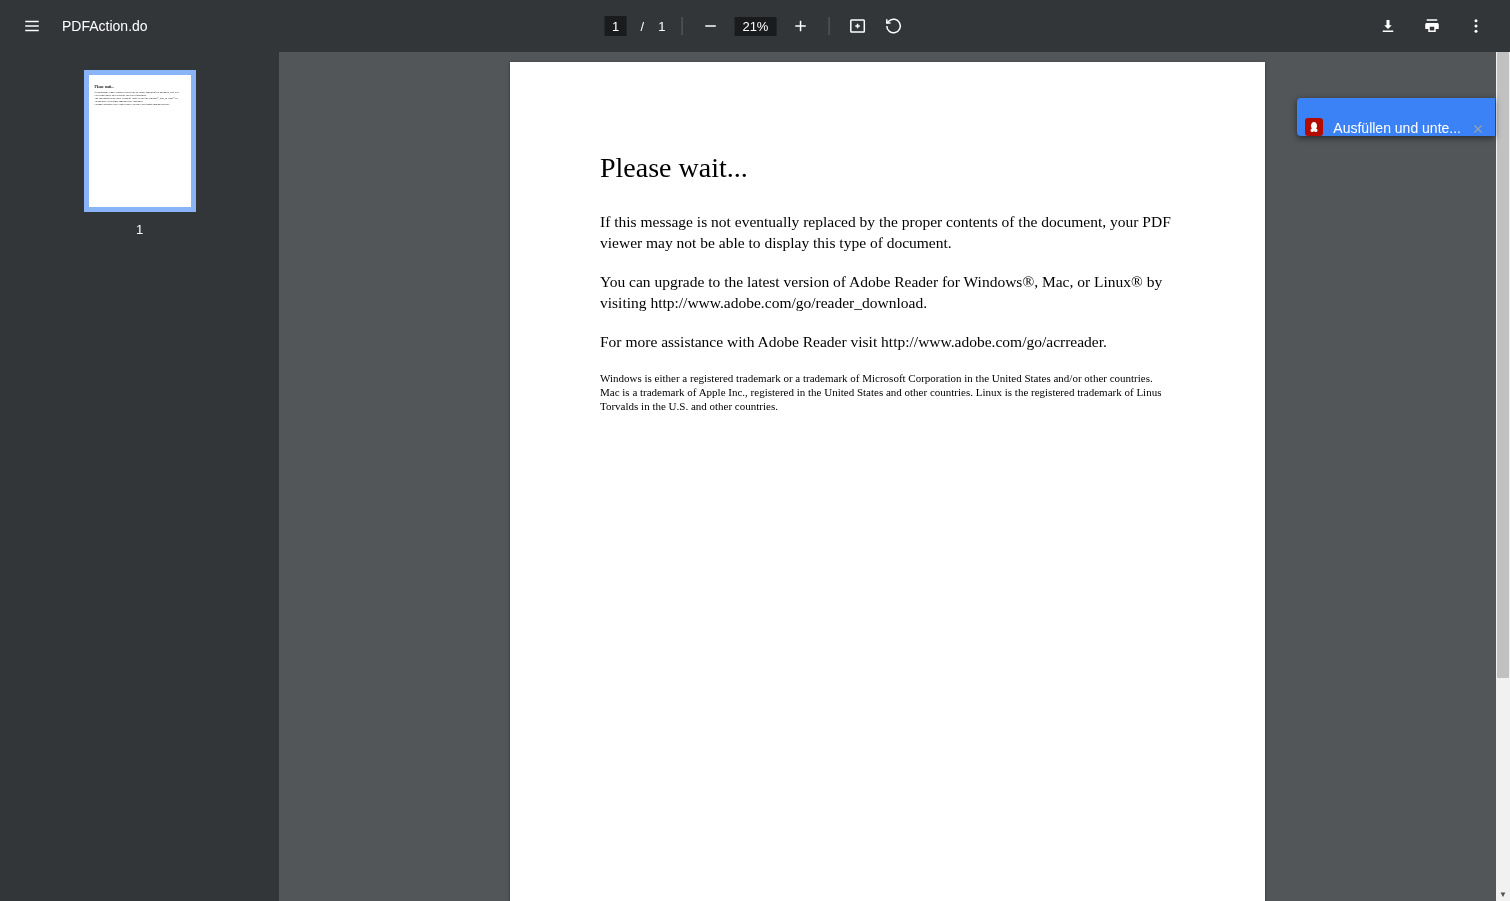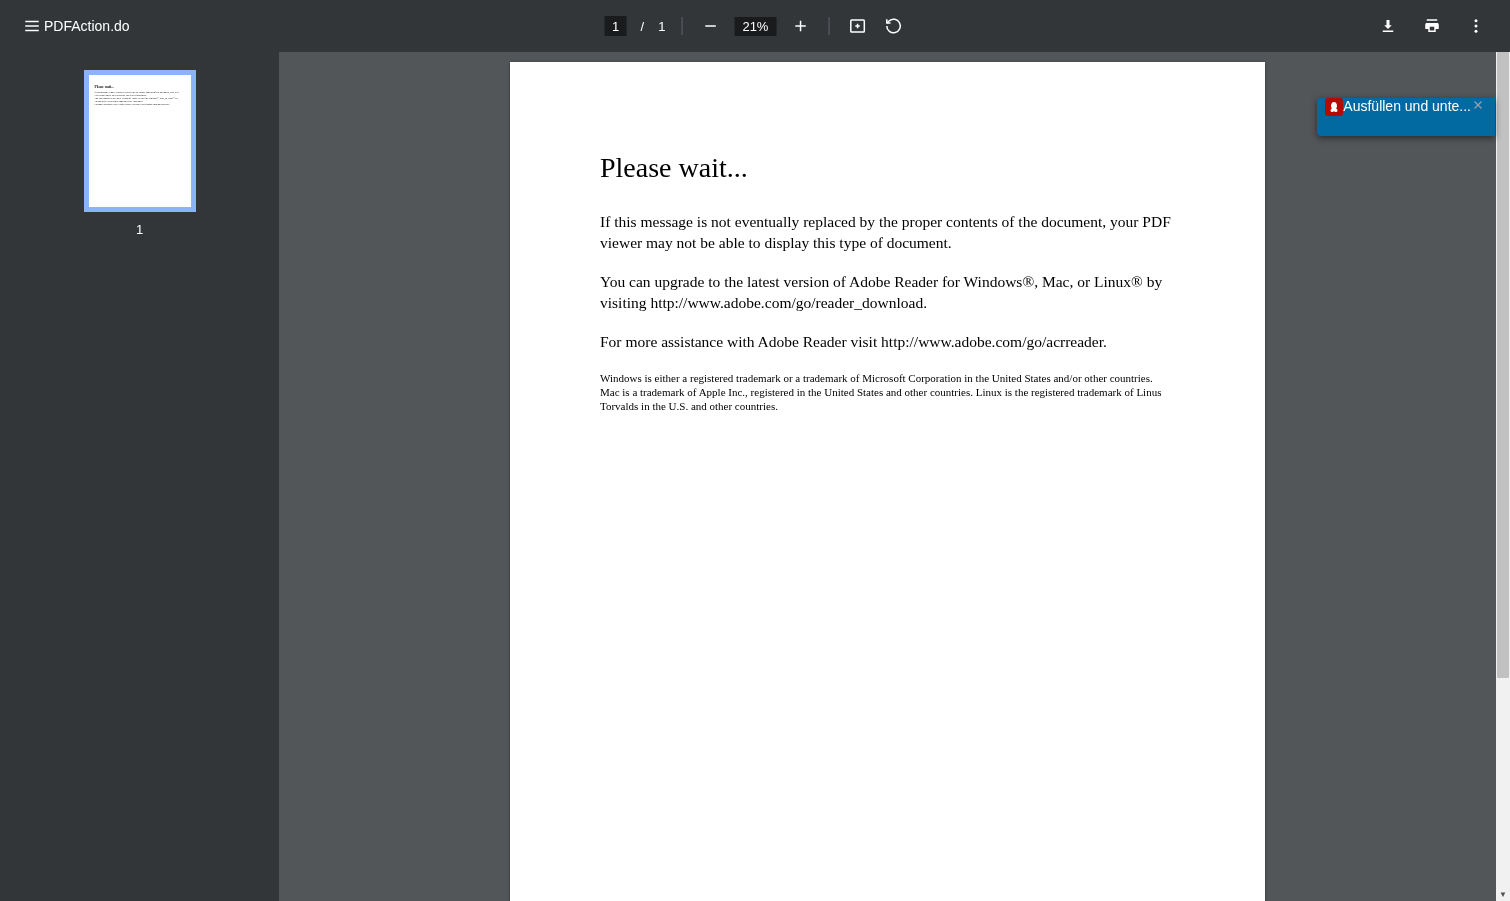--- a/index.html
+++ b/index.html
@@ -16,20 +16,21 @@
       height: 52px;
       display: flex;
       align-items: center;
       color: #fff;
       font-size: 13px;
       position: relative;
     }
     .toolbar-left {
       display: flex;
       align-items: center;
+      gap: 18px;
       padding-left: 20px;
     }
     .toolbar-center {
       position: absolute;
       left: 50%;
       transform: translateX(-50%);
       display: flex;
       align-items: center;
       gap: 12px;
     }
@@ -166,29 +167,30 @@
       align-items: center;
       justify-content: center;
       font-size: 8px;
       color: #505050;
       background: #f1f1f1;
     }
     .popup {
       position: absolute;
       top: 98px;
       right: 15px;
-      background: #0369a1;
+      background: #3b82f6;
       color: #fff;
       height: 38px;
       border-radius: 4px 0 0 4px;
       display: flex;
-      align-items: flex-start;
+      align-items: flex-end;
       padding: 0 10px 0 8px;
       box-shadow: 0 2px 6px rgba(0,0,0,0.5);
       font-size: 14px;
+      gap: 10px;
     }
     .popup-close {
       cursor: pointer;
       color: #9aa0a6;
       display: flex;
       align-items: center;
     }
     .adobe-icon {
       width: 18px;
       height: 18px;

